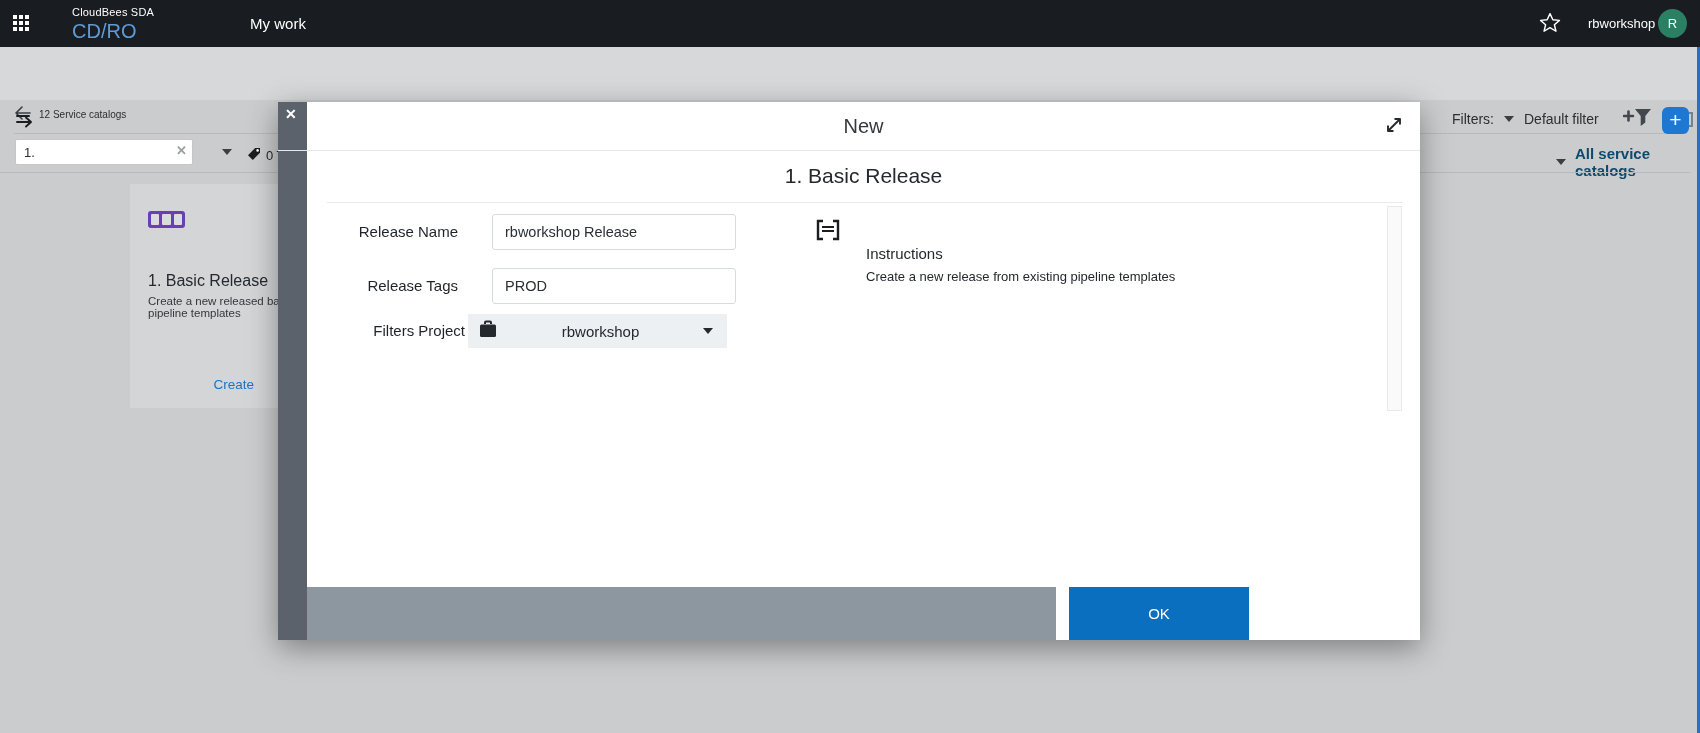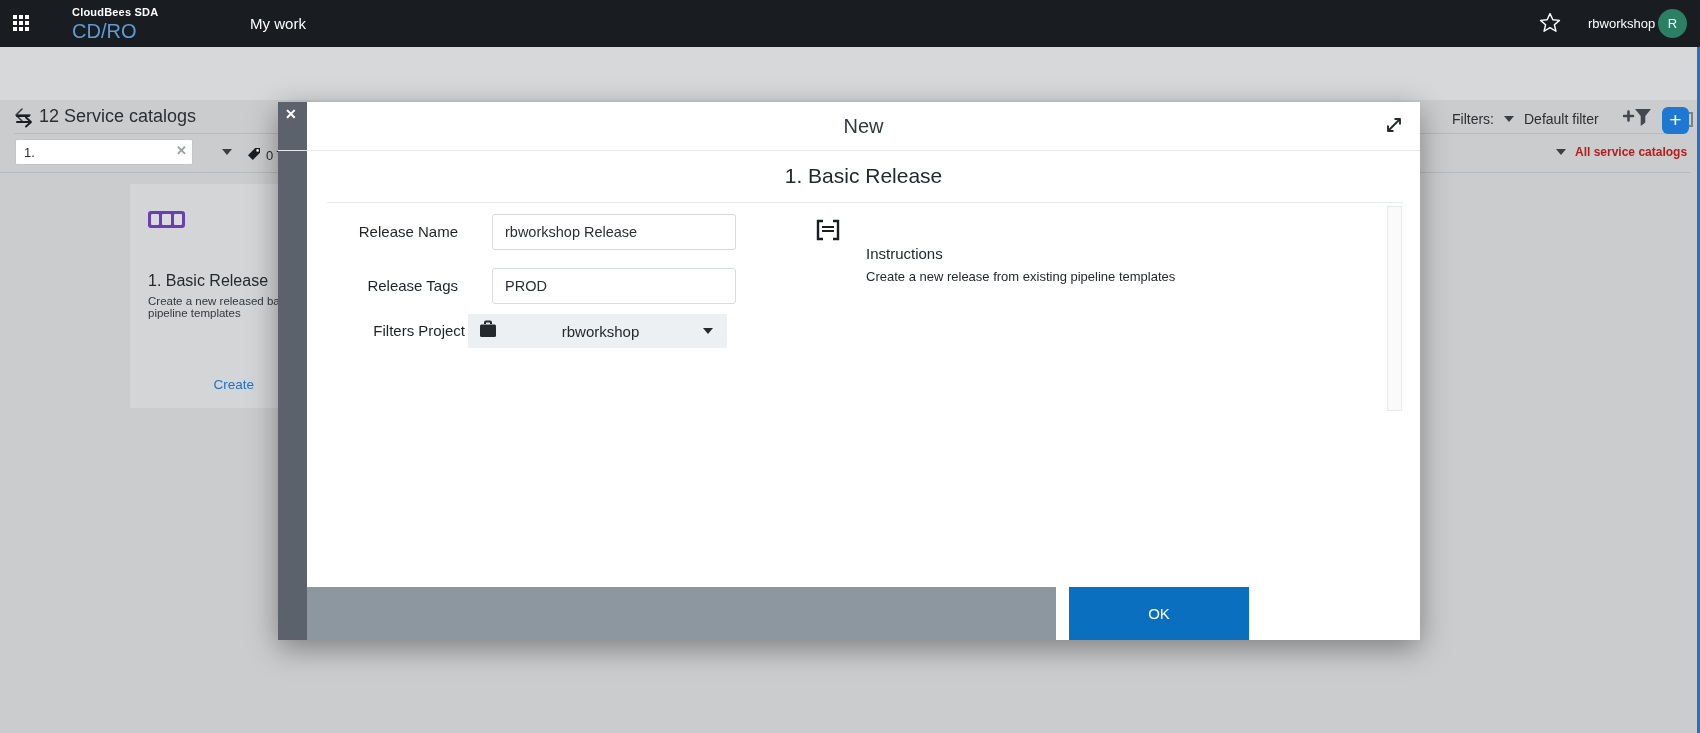--- a/index.html
+++ b/index.html
@@ -5,47 +5,47 @@
   * { margin:0; padding:0; box-sizing:border-box; }
   html,body { width:1700px; height:733px; }
   body { font-family:"Liberation Sans", sans-serif; position:relative; overflow:hidden; background:#cbcccd; }
   .abs { position:absolute; }
 
   
   .header { left:0; top:0; width:1700px; height:47px; background:#191c20; z-index:3; }
   .apps-grid { left:13px; top:15px; width:16px; height:16px; display:grid; grid-template-columns:repeat(3,4px); grid-template-rows:repeat(3,4px); gap:2px; cursor:pointer; }
   .apps-grid div { background:#fff; }
   .brand { left:72px; top:6px; }
-  .brand-top { color:#ffffff; font-size:11px; letter-spacing:.2px;font-weight:bold; }
+  .brand-top { color:#ffffff; font-size:11px; letter-spacing:.2px; }
   .brand-main { color:#5f9bd4; font-size:20px; margin-top:2px; }
   .tab { top:0; height:47px; line-height:47px; color:#fff; font-size:15px; text-align:center; cursor:pointer; }
   .tab.mywork { left:240px; width:76px; }
   .tab.active { left:322px; width:128px; background:#0a6ebd; }
   .star { left:1539px; top:12px; width:22px; height:22px; cursor:pointer; }
   .username { left:1588px; top:16px; color:#fff; font-size:13px; cursor:pointer; }
   .avatar { left:1658px; top:9px; width:29px; height:29px; border-radius:50%; background:#2b7f63; color:#fff; font-size:13px; text-align:center; line-height:29px; cursor:pointer; }
 
   
   .toolbar { left:0; top:47px; width:1700px; height:53px; background:#d7d8d9; z-index:2; }
   .expand-nav { left:14px; top:63px; width:22px; height:22px; cursor:pointer; }
   .add-btn { left:1662px; top:60px; width:27px; height:27px; background:#1e78d2; border-radius:6px; color:#fff; font-size:21px; line-height:25px; text-align:center; cursor:pointer; }
 
   
-  .row1-left { left:14px; top:106px; display:flex; align-items:center; gap:8px; color:#2b2f33; font-size:18px; }
+  .row1-left { left:14px; top:106px; display:flex; align-items:center; gap:8px; color:#2b2f33; font-size:10px; }
   .divider { height:1px; background:#b7babc; }
   .d1 { left:14px; top:133px; width:1672px; }
   .d2 { left:0px;  top:172px; width:1690px; }
   .filter-input { left:15px; top:139px; width:178px; height:26px; background:#fff; border:1px solid #c3c7c9; border-radius:2px; font-size:13px; color:#2b2f33; padding:0 24px 0 8px; font-family:"Liberation Sans",sans-serif; }
   .clear-x { left:176px; top:143px; color:#9aa0a4; font-size:13px; font-weight:bold; cursor:pointer; }
   .caret { width:0; height:0; border-left:5px solid transparent; border-right:5px solid transparent; border-top:6px solid #3a3f44; cursor:pointer; }
   .caret-filter { left:222px; top:149px; }
   .tag-wrap { left:246px; top:146px; display:flex; align-items:center; gap:4px; font-size:13px; color:#24292e; }
   .filters-row { left:1452px; top:107px; display:flex; align-items:center; gap:10px; font-size:14px; color:#2b2f33; }
   .allcat-row { left:1556px; top:145px; display:flex; align-items:center; gap:9px; }
-  .allcat-link { color:#b91c1c; font-size:12px; font-weight:bold; cursor:pointer; }
+  .allcat-link { color:#0c4a6e; font-size:15px; font-weight:bold; cursor:pointer; }
 
   
   .card { left:130px; top:184px; width:158px; height:224px; background:#d3d5d7; z-index:1; }
   .stages-icon { left:18px; top:27px; width:37px; height:17px; background:#6a3fb5; border-radius:3px; display:flex; gap:3px; padding:3px; cursor:default; }
   .stages-icon div { flex:1; background:#d9dbdd; border-radius:1px; }
   .card-title { left:18px; top:88px; font-size:16px; color:#24292e; white-space:nowrap; }
   .card-desc { left:18px; top:112px; font-size:11.5px; color:#33383d; line-height:11.5px; white-space:nowrap; }
   .card-create { right:34px; bottom:16px; color:#1a73c8; font-size:13.5px; cursor:pointer; }
 
   

